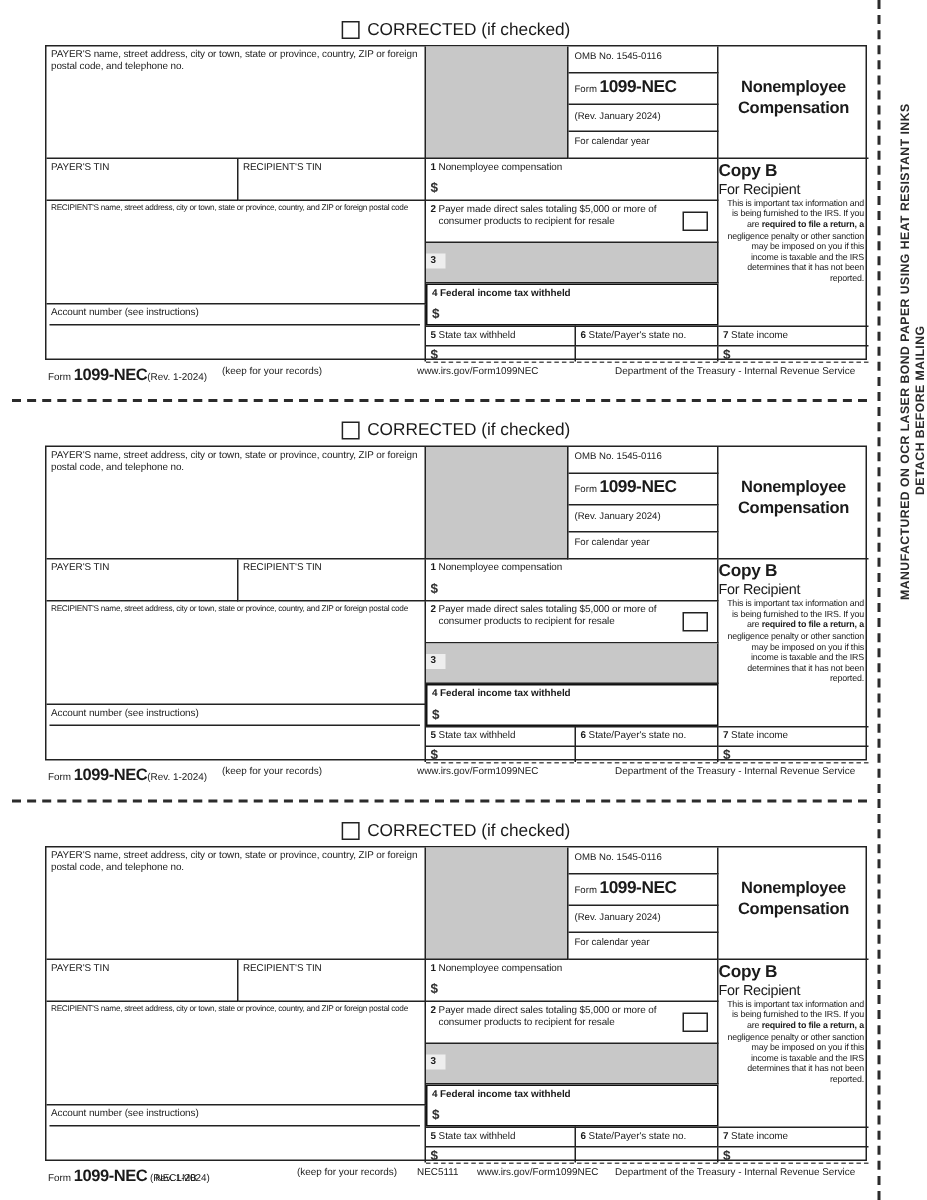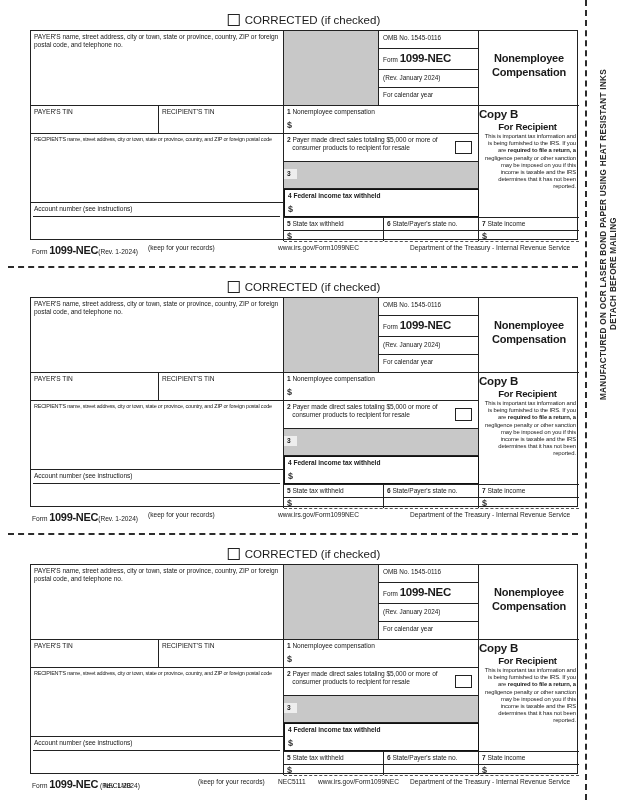--- a/index.html
+++ b/index.html
@@ -103,21 +103,21 @@
   .nectitle{
     font-size:11px;font-weight:bold;line-height:14px;
     text-align:center;padding-top:20px;letter-spacing:-.2px;
   }
 
   .copyb{
     font-size:11.5px;font-weight:bold;text-align:left;
     padding:2px 3px 0 0;letter-spacing:-.2px;
   }
   .forrec{
-    font-size:9.6px;font-weight:bold;text-align:center;
+    font-size:9.6px;font-weight:normal;text-align:left;
     padding:1px 3px 0 0;letter-spacing:-.2px;
   }
   .recnote{
     font-size:5.9px;line-height:7.2px;text-align:right;
     padding:1px 3px 0 3px;letter-spacing:-.1px;
   }
   .recnote b{font-weight:bold;}
 
   .b2check{
     position:absolute;right:6px;top:7px;

